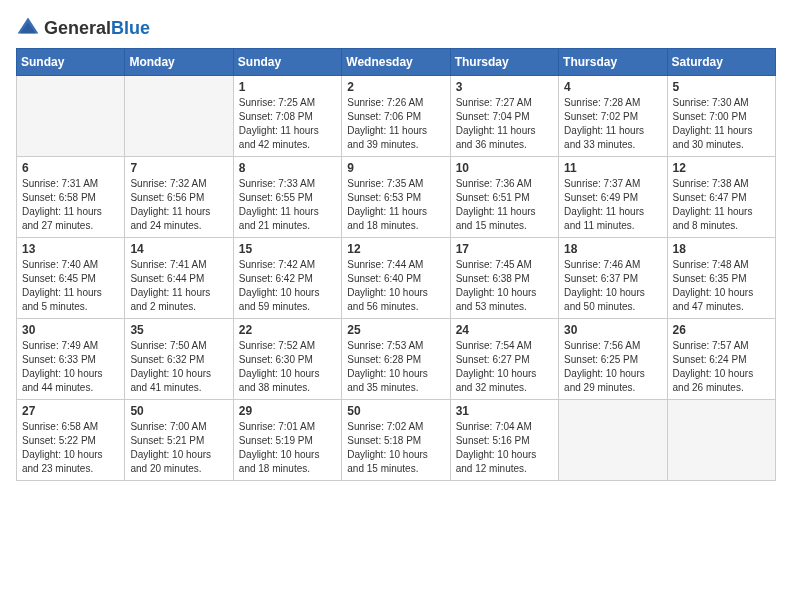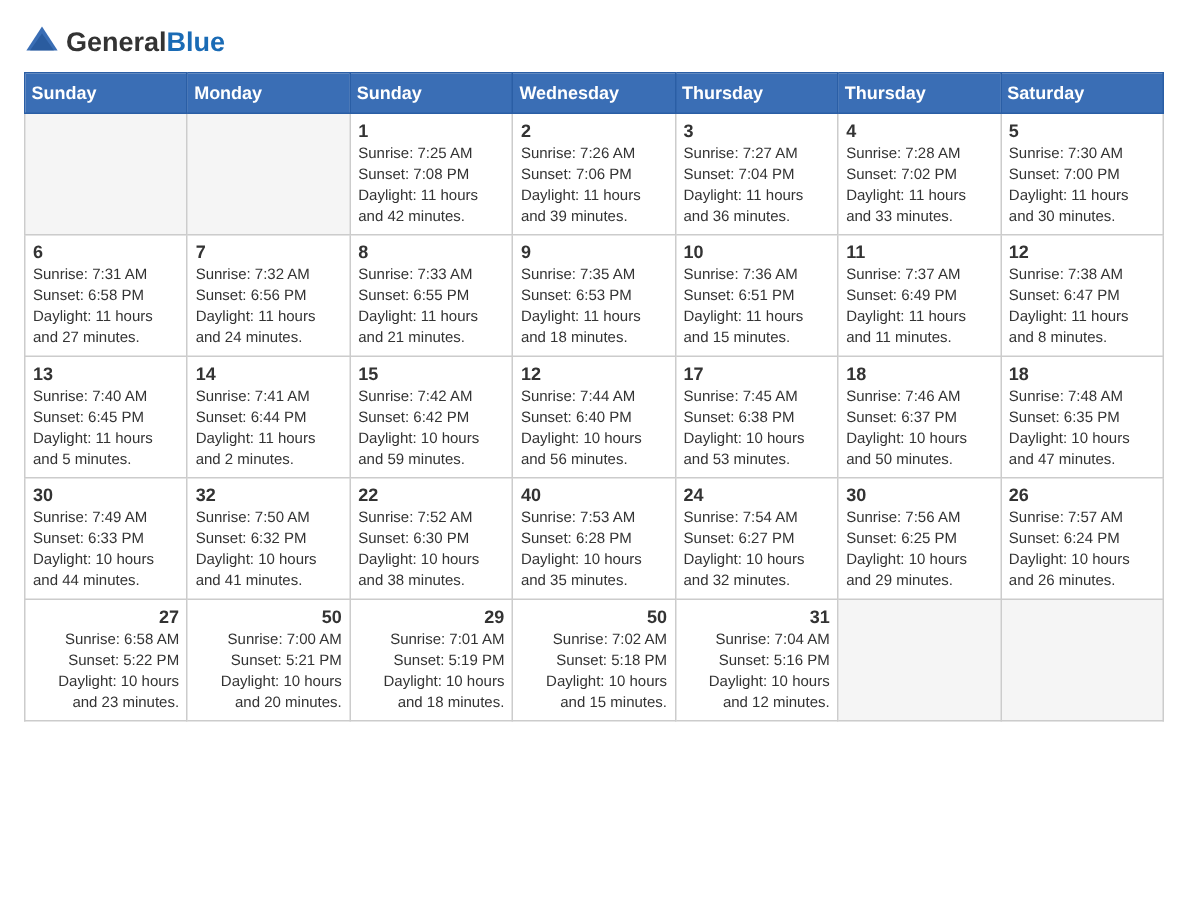--- a/index.html
+++ b/index.html
@@ -68,21 +68,20 @@
       margin-bottom: 2px;
       display: block;
     }
     .cell-text {
       font-size: 10px;
       line-height: 1.4;
       color: #333;
     }
     tr:last-child td {
       height: 70px;
-      text-align: right;
     }
   </style>
 </head>
 <body>
 
 <div class="header">
   <div class="logo">
     <svg class="logo-icon" viewBox="0 0 30 30" xmlns="http://www.w3.org/2000/svg">
       <polygon points="15,2 28,22 2,22" fill="#3a6eb5"></polygon>
       <polygon points="15,8 25,22 5,22" fill="#1a4a8a" opacity="0.5"></polygon>
@@ -191,29 +190,29 @@
           <span class="day-number">18</span>
           <div class="cell-text">Sunrise: 7:48 AM<br>Sunset: 6:35 PM<br>Daylight: 10 hours and 47 minutes.</div>
         </td>
       </tr>
       <tr>
         <td>
           <span class="day-number">30</span>
           <div class="cell-text">Sunrise: 7:49 AM<br>Sunset: 6:33 PM<br>Daylight: 10 hours and 44 minutes.</div>
         </td>
         <td>
-          <span class="day-number">32</span>
+          <span class="day-number">35</span>
           <div class="cell-text">Sunrise: 7:50 AM<br>Sunset: 6:32 PM<br>Daylight: 10 hours and 41 minutes.</div>
         </td>
         <td>
           <span class="day-number">22</span>
           <div class="cell-text">Sunrise: 7:52 AM<br>Sunset: 6:30 PM<br>Daylight: 10 hours and 38 minutes.</div>
         </td>
         <td>
-          <span class="day-number">40</span>
+          <span class="day-number">25</span>
           <div class="cell-text">Sunrise: 7:53 AM<br>Sunset: 6:28 PM<br>Daylight: 10 hours and 35 minutes.</div>
         </td>
         <td>
           <span class="day-number">24</span>
           <div class="cell-text">Sunrise: 7:54 AM<br>Sunset: 6:27 PM<br>Daylight: 10 hours and 32 minutes.</div>
         </td>
         <td>
           <span class="day-number">30</span>
           <div class="cell-text">Sunrise: 7:56 AM<br>Sunset: 6:25 PM<br>Daylight: 10 hours and 29 minutes.</div>
         </td>

